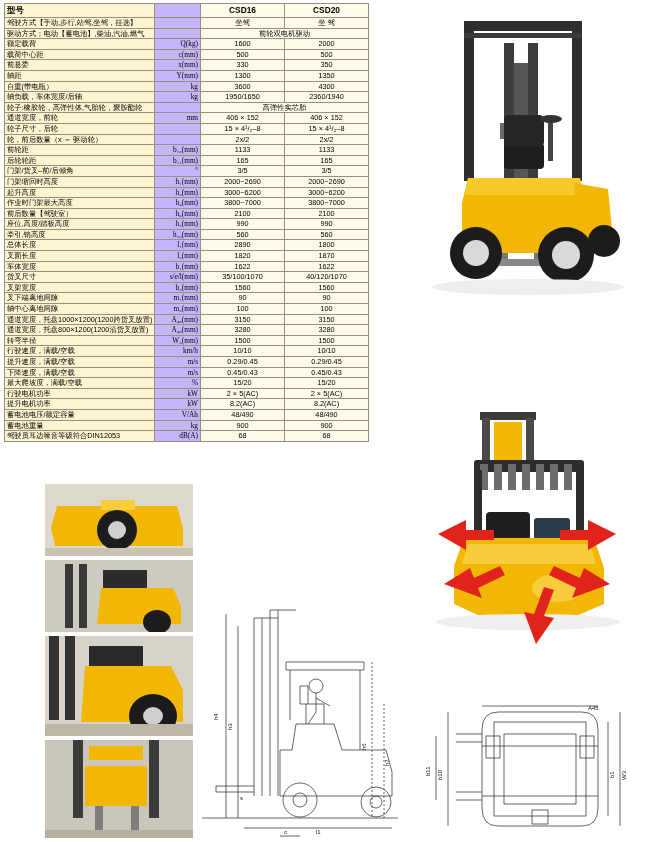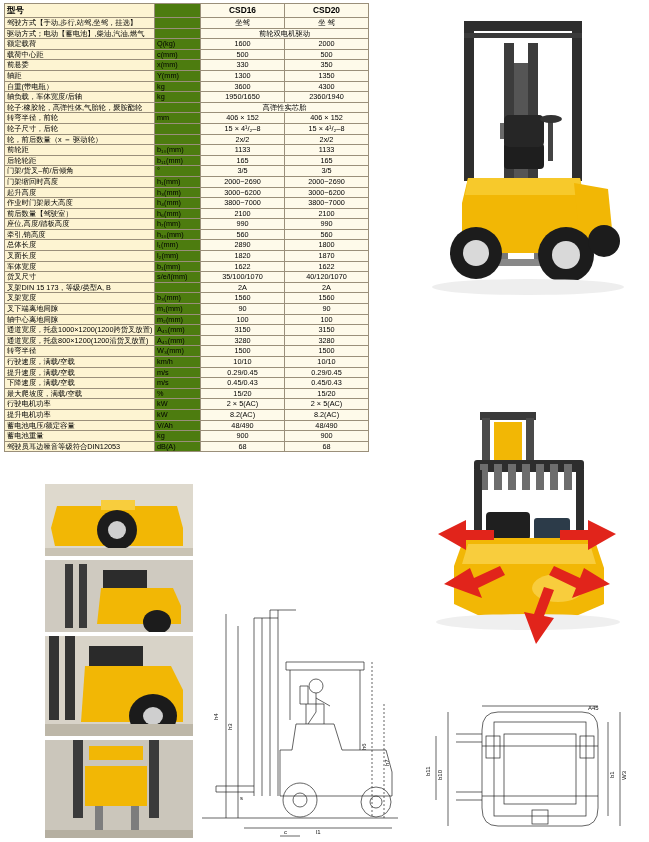--- a/index.html
+++ b/index.html
@@ -25,21 +25,21 @@
     padding: 0 2px;
     line-height: 9.6px;
     height: 10.6px;
     font-weight: normal;
     font-size: 7.3px;
     vertical-align: middle;
     overflow: hidden;
     white-space: nowrap;
   }
   #spec-table .c-label { width: 150px; text-align: left; background: #fdf4d2; }
-  #spec-table .c-unit  { width: 46px;  text-align: left; background: #4d7c0f; }
+  #spec-table .c-unit  { width: 46px;  text-align: right; background: #c4b5fd; font-family: Liberation Serif, serif; }
   #spec-table .c-val   { width: 84px;  text-align: center; background: #fefaea; }
   #spec-table thead td {
     background: #f7e9a8;
     font-weight: bold;
     font-size: 8.4px;
     height: 14px;
     text-align: center;
   }
   #spec-table thead td.c-label { text-align: left; }
   #spec-table td.span2 { text-align: center; background: #fefaea; }
@@ -127,21 +127,21 @@
         <td class="c-unit">kg</td>
         <td class="c-val">1950/1650</td>
         <td class="c-val">2360/1940</td>
       </tr>
       <tr>
         <td class="c-label">轮子:橡胶轮，高弹性体,气胎轮，聚胺酯轮</td>
         <td class="c-unit"></td>
         <td class="span2" colspan="2">高弹性实芯胎</td>
       </tr>
       <tr>
-        <td class="c-label">转弯半径，前轮</td>
+        <td class="c-label">通道宽度，前轮</td>
         <td class="c-unit">mm</td>
         <td class="c-val">406 × 152</td>
         <td class="c-val">406 × 152</td>
       </tr>
       <tr>
         <td class="c-label">轮子尺寸，后轮</td>
         <td class="c-unit"></td>
         <td class="c-val">15 × 4¹/₂–8</td>
         <td class="c-val">15 × 4¹/₂–8</td>
       </tr>
@@ -221,26 +221,20 @@
         <td class="c-label">车体宽度</td>
         <td class="c-unit">b₁(mm)</td>
         <td class="c-val">1622</td>
         <td class="c-val">1622</td>
       </tr>
       <tr>
         <td class="c-label">货叉尺寸</td>
         <td class="c-unit">s/e/l(mm)</td>
         <td class="c-val">35/100/1070</td>
         <td class="c-val">40/120/1070</td>
-      </tr>
-      <tr>
-        <td class="c-label">叉架DIN 15 173，等级/类型A, B</td>
-        <td class="c-unit"></td>
-        <td class="c-val">2A</td>
-        <td class="c-val">2A</td>
       </tr>
       <tr>
         <td class="c-label">叉架宽度</td>
         <td class="c-unit">b₃(mm)</td>
         <td class="c-val">1560</td>
         <td class="c-val">1560</td>
       </tr>
       <tr>
         <td class="c-label">叉下端离地间隙</td>
         <td class="c-unit">m₁(mm)</td>

